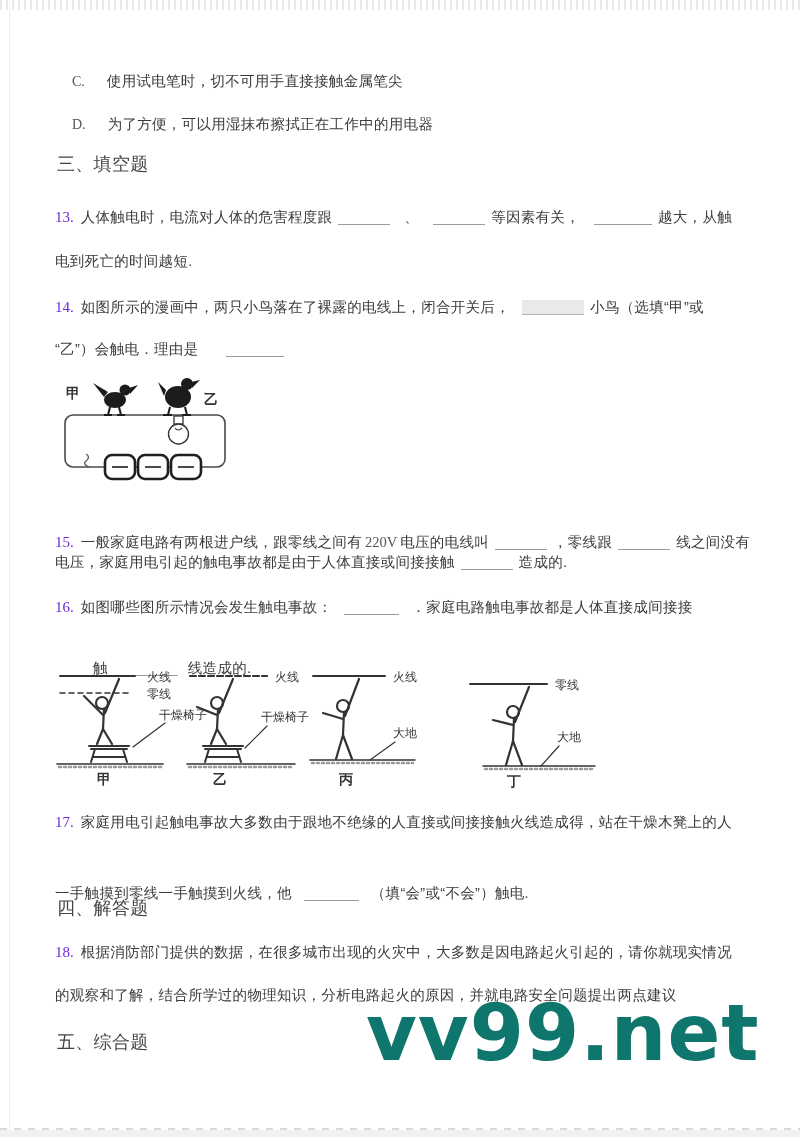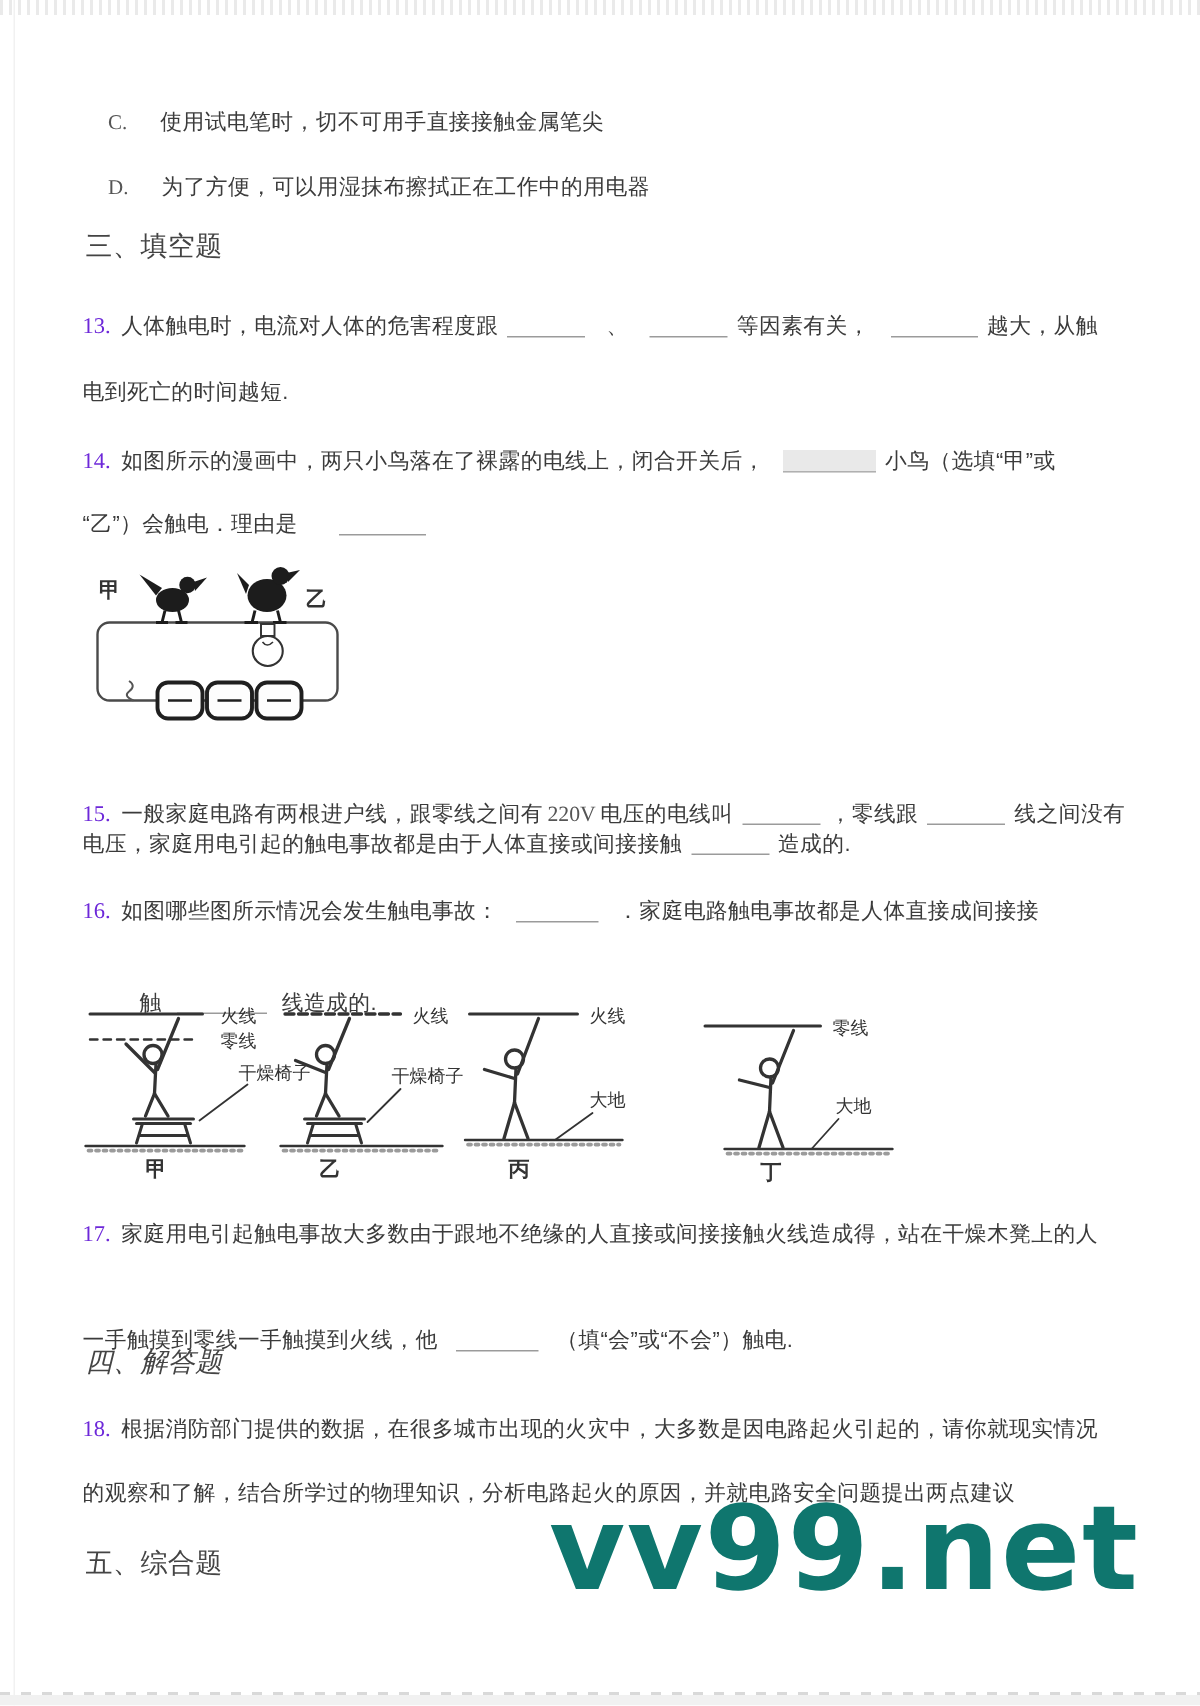--- a/index.html
+++ b/index.html
@@ -216,21 +216,21 @@
   </svg>
 </div>
 
 <div class="line" style="top:813px;left:55px;">
   <span class="qnum">17.</span><span>家庭用电引起触电事故大多数由于跟地不绝缘的人直接或间接接触火线造成得，站在干燥木凳上的人</span>
 </div>
 <div class="line" style="top:884px;left:55px;">
   <span>一手触摸到零线一手触摸到火线，他</span><span class="blank w55" style="margin:0 12px;"></span><span>（填“会”或“不会”）触电.</span>
 </div>
 
-<div class="line heading" style="top:896px;left:57px;font-style:italic;">四、解答题</div>
+<div class="line heading" style="top:896px;left:57px;">四、解答题</div>
 
 <div class="line" style="top:943px;left:55px;">
   <span class="qnum">18.</span><span>根据消防部门提供的数据，在很多城市出现的火灾中，大多数是因电路起火引起的，请你就现实情况</span>
 </div>
 <div class="line" style="top:986px;left:55px;">的观察和了解，结合所学过的物理知识，分析电路起火的原因，并就电路安全问题提出两点建议</div>
 
 <div class="line heading" style="top:1030px;left:57px;">五、综合题</div>
 
 <div class="wm">vv99.net</div>
 

